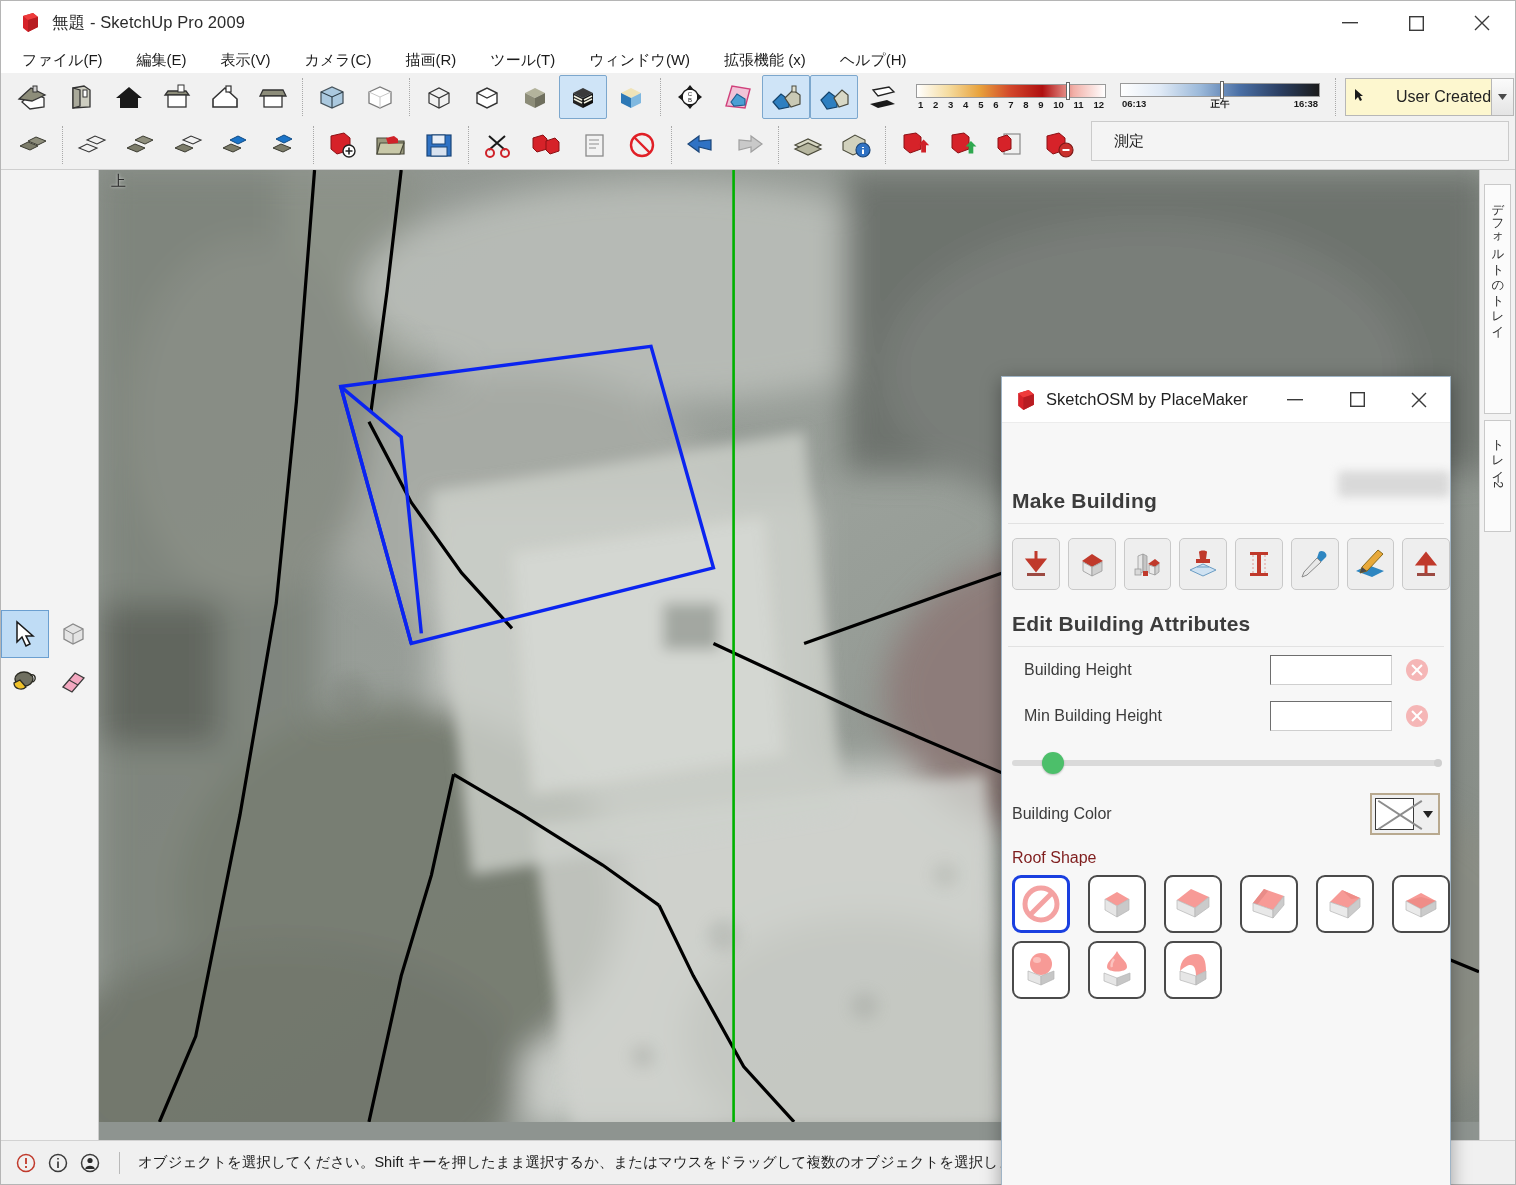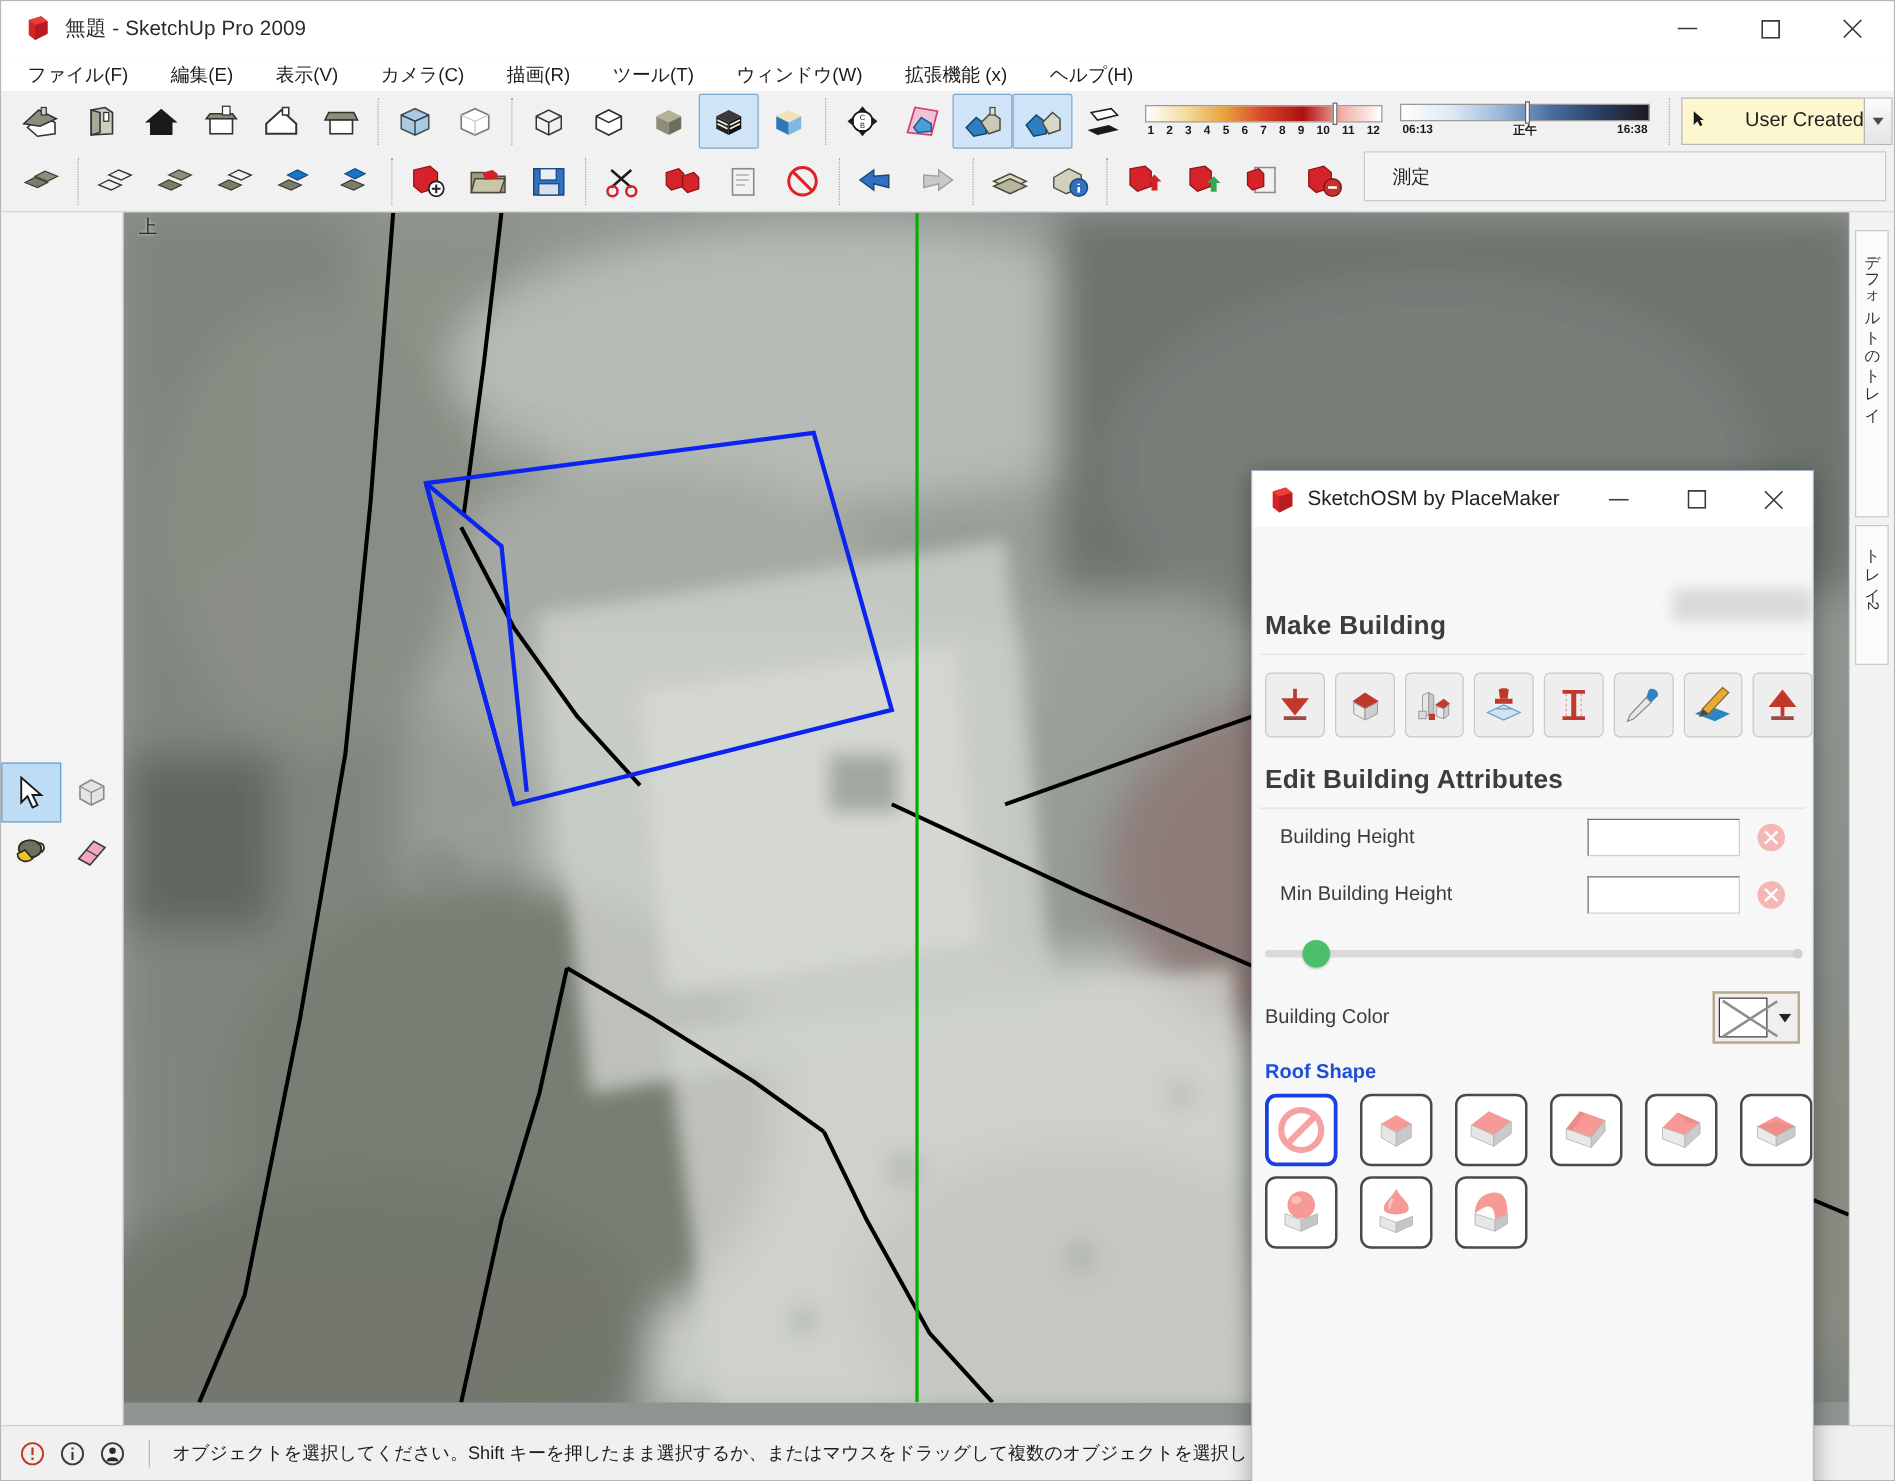--- a/index.html
+++ b/index.html
@@ -253,21 +253,21 @@
     content:""; position:absolute; left: -2px; top: 50%; width: 140%; height: 2px; background: #8d8d8d;
     transform-origin: center;
   }
   .color-swatch::before { transform: rotate(33deg); }
   .color-swatch::after  { transform: rotate(-33deg); }
   .color-caret {
     width: 22px; display:flex; align-items:center; justify-content:center;
     font-size: 11px; color:#222;
   }
 
-  .roof-label { font-size: 16px; color: #1d4ed8; padding: 14px 0 0 10px; font-weight: bold; }
+  .roof-label { font-size: 16px; color: #7f1d1d; padding: 14px 0 0 10px; }
   .roof-grid {
     display: grid; grid-template-columns: repeat(6, 76px);
     gap: 0 0; padding: 8px 0 0 10px;
   }
   .roof-btn {
     width: 58px; height: 58px; background: #ffffff;
     border: 2px solid #4a4a4a; border-radius: 9px;
     display: flex; align-items: center; justify-content: center;
     margin-bottom: 8px;
   }

